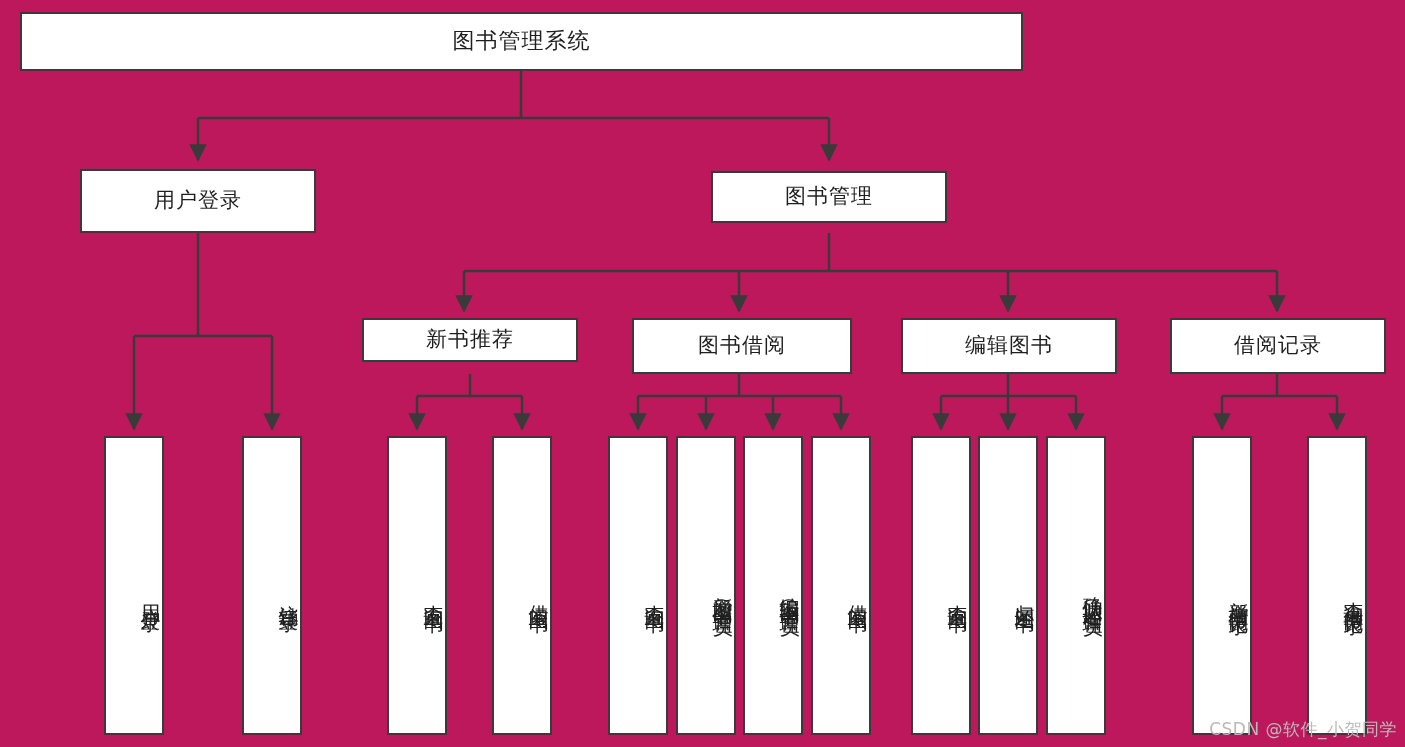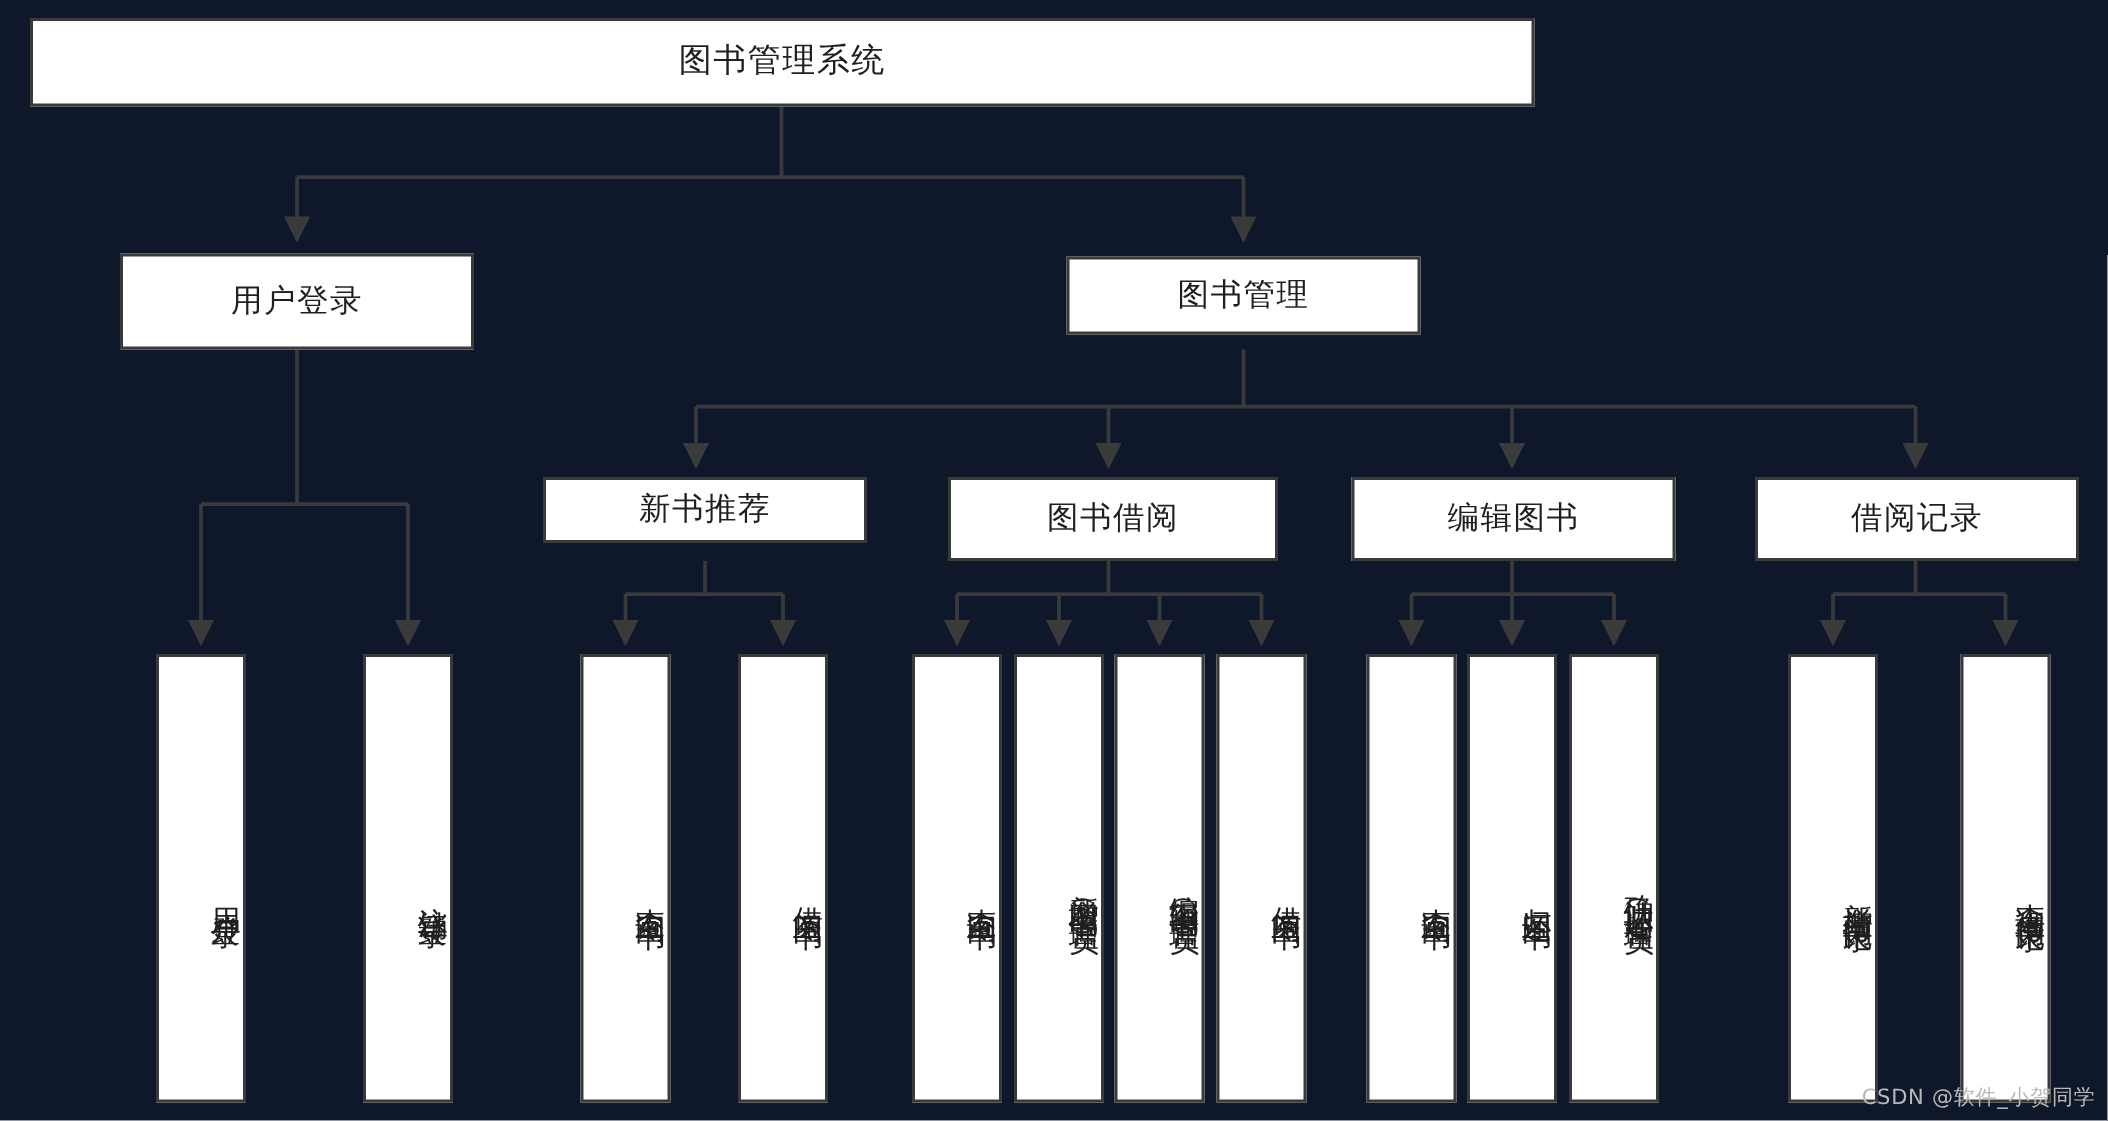--- a/index.html
+++ b/index.html
@@ -8,21 +8,21 @@
     padding: 0;
     background: #ffffff;
   }
   body {
     font-family: "DejaVu Sans", "Liberation Sans", sans-serif;
   }
   #canvas {
     position: relative;
     width: 1405px;
     height: 747px;
-    background: #0f172a;
+    background: #be185d;
     overflow: hidden;
   }
   .node {
     position: absolute;
     box-sizing: border-box;
     background: #ffffff;
     border: 2.5px solid #3a3a3a;
     display: flex;
     align-items: center;
     justify-content: center;
@@ -53,21 +53,21 @@
     left: 0;
     top: 0;
     width: 1405px;
     height: 747px;
     pointer-events: none;
   }
   .watermark {
     position: absolute;
     right: 8px;
     bottom: 6px;
-    font-size: 14px;
+    font-size: 17px;
     color: #b9b9b9;
     white-space: nowrap;
     letter-spacing: 0.5px;
     margin-left: 29px;
   }
 </style>
 </head>
 <body>
 
 <div id="canvas">

